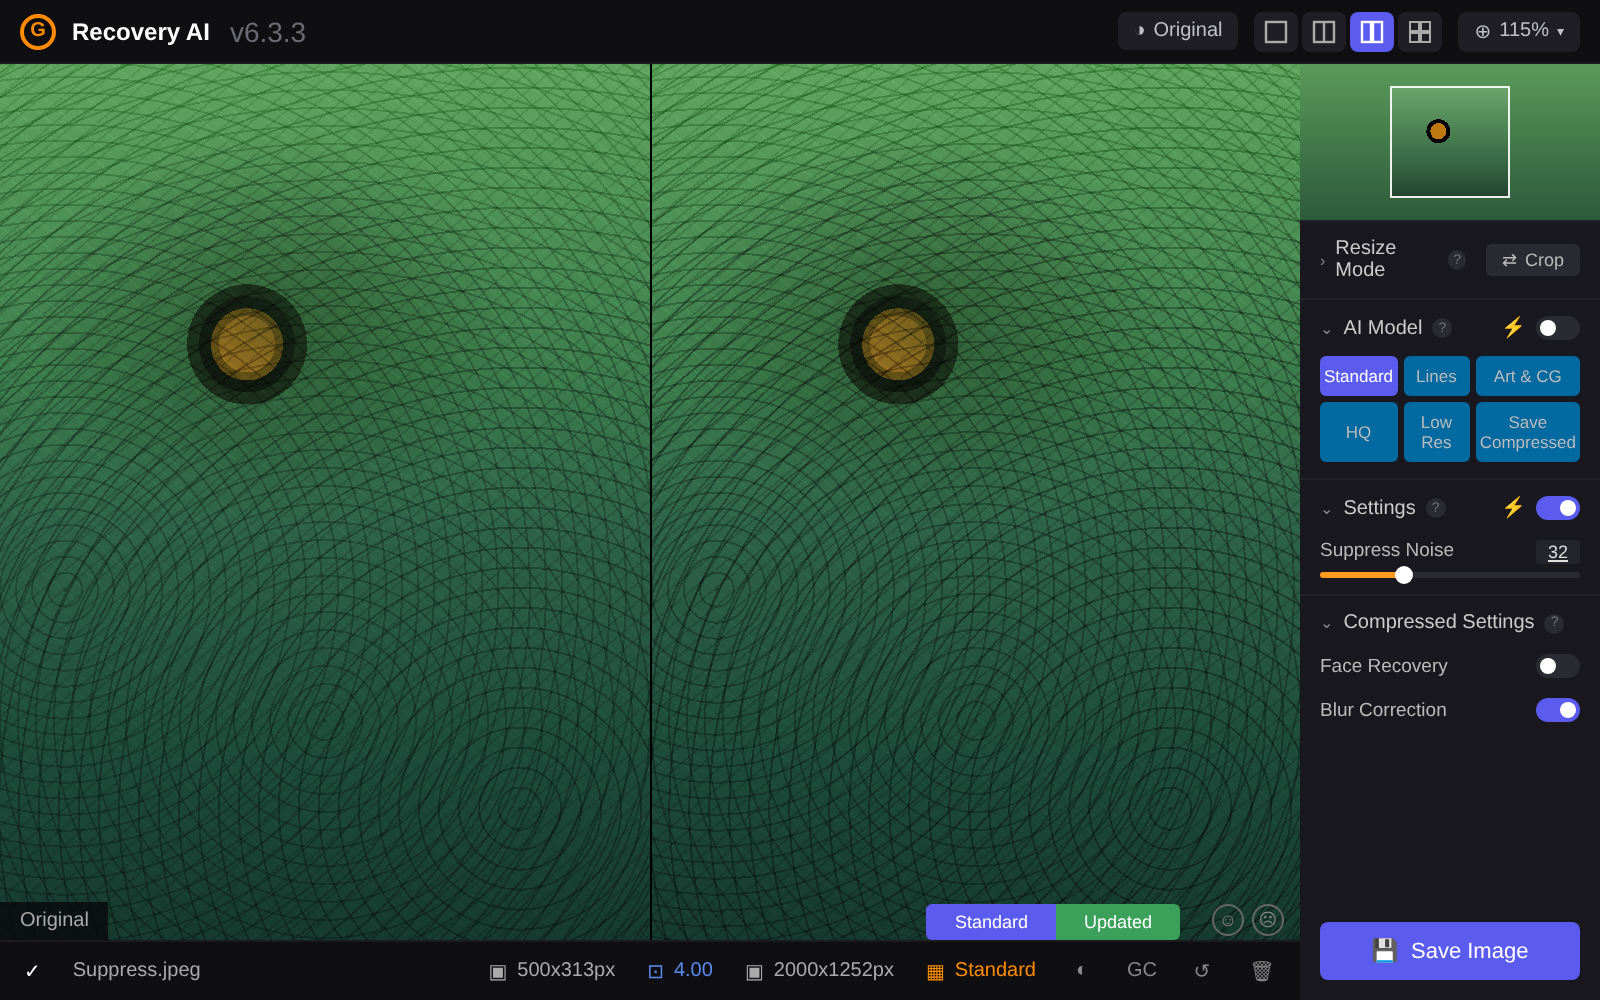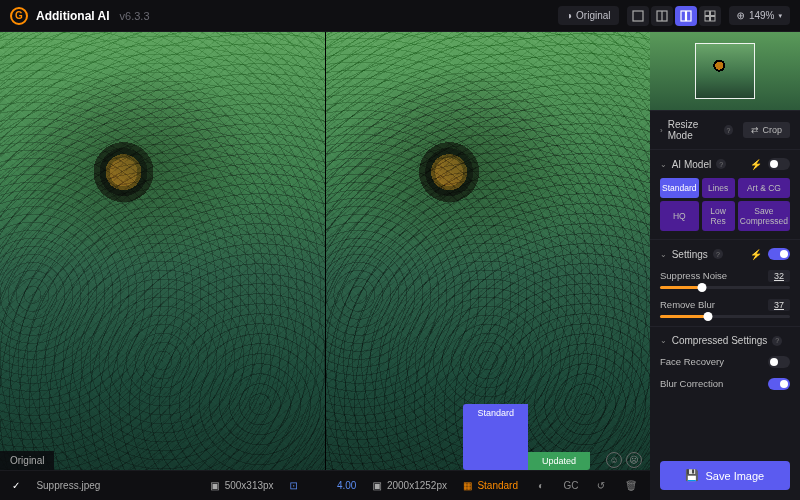--- a/index.html
+++ b/index.html
@@ -1,21 +1,21 @@
 <!DOCTYPE html>
 <html><head>
 <meta charset="utf-8">
 <style>
 * { margin:0; padding:0; box-sizing:border-box; font-family:-apple-system,BlinkMacSystemFont,"Segoe UI",sans-serif; }
 body { background:#0f0f12; color:#d0d0d4; font-size:11px; overflow:hidden; width:800px; height:500px; }
 .app { display:flex; flex-direction:column; width:800px; height:500px; }
 .topbar { height:32px; background:#0f0f12; display:flex; align-items:center; padding:0 10px; gap:8px; border-bottom:1px solid #1a1a1f; }
 .logo { width:18px; height:18px; border:2px solid #ff8c00; border-radius:50%; display:flex; align-items:center; justify-content:center; color:#ff8c00; font-weight:bold; font-size:10px; }
 .title { font-weight:600; font-size:12px; color:#fff; }
-.version { color:#6a6a72; font-size:11px; margin-left:2px; }
+.version { color:#6a6a72; font-size:14px; margin-left:2px; }
 .topbar-spacer { flex:1; }
 .top-btn { background:#1e1e24; border:none; color:#c0c0c8; padding:4px 8px; border-radius:4px; font-size:10px; display:flex; align-items:center; gap:4px; cursor:pointer; }
 .top-btn.icon-only { padding:4px 5px; }
 .top-btn.active { background:#5b5bf0; color:#fff; }
 .view-group { display:flex; gap:2px; }
 .main { flex:1; display:flex; min-height:0; }
 .canvas-area { flex:1; display:flex; flex-direction:column; background:#14141a; position:relative; }
 .compare { flex:1; display:flex; position:relative; background:linear-gradient(180deg,#3a7a3a 0%,#2d5a2d 100%); }
 .pane { flex:1; position:relative; overflow:hidden; }
 .pane + .pane { border-left:1px solid #000; }
@@ -31,72 +31,72 @@
  repeating-radial-gradient(circle at 80% 85%, rgba(0,0,0,0.3) 0 1px, transparent 1px 10px),
  repeating-linear-gradient(40deg, rgba(255,255,255,0.06) 0 1px, transparent 1px 7px),
  repeating-linear-gradient(-40deg, rgba(0,0,0,0.15) 0 1px, transparent 1px 7px);
  mix-blend-mode:overlay; opacity:0.9;
 }
 .pane.sharp .scales { opacity:1; filter:contrast(1.1); }
 .pane-label { position:absolute; bottom:0; left:0; padding:4px 10px; background:rgba(10,10,14,0.85); color:#aaa; font-size:10px; }
 .status-pill { position:absolute; bottom:0; right:60px; display:flex; font-size:9px; border-radius:3px; overflow:hidden; }
 .status-pill span { padding:4px 14px; }
 .status-std { background:#5b5bf0; color:#fff; }
-.status-upd { background:#3aa05a; color:#fff;margin-top:48px; }
+.status-upd { background:#3aa05a; color:#fff; }
 .face-icons { position:absolute; bottom:2px; right:8px; display:flex; gap:4px; }
 .face-icons span { width:16px; height:16px; border:1px solid #666; border-radius:50%; display:flex; align-items:center; justify-content:center; font-size:9px; color:#888; cursor:pointer; }
 .bottombar { height:30px; background:#0f0f12; display:flex; align-items:center; padding:0 12px; gap:16px; border-top:1px solid #1a1a1f; font-size:10px; color:#aaa; }
 .bottombar .spacer { flex:1; }
 .bb-item { display:flex; align-items:center; gap:5px; }
 .check { color:#fff; }
-.scale-num { color:#5b8bf0;margin-left:34px; }
+.scale-num { color:#5b8bf0; }
 .std-badge { color:#ff8c00; }
 .bb-icon { width:14px; height:14px; display:inline-flex; align-items:center; justify-content:center; color:#888; cursor:pointer; }
 .sidebar { width:150px; background:#18181e; display:flex; flex-direction:column; overflow-y:auto; font-size:10px; }
 .preview { height:78px; background:linear-gradient(180deg,#5a9a5a,#2d5a3a); position:relative; display:flex; align-items:center; justify-content:center; }
 .preview-frame { width:60px; height:56px; border:1px solid rgba(255,255,255,0.9); position:relative; }
 .preview-liz { position:absolute; inset:0; background:
  radial-gradient(circle at 40% 40%, #c07810 0 4px, #000 4px 6px, transparent 6px),
  linear-gradient(180deg,#6aa56a 0%,#3d7048 60%,#244530 100%);
 }
 .section { padding:8px 10px; border-top:1px solid #22222a; }
 .sec-head { display:flex; align-items:center; gap:5px; color:#ccc; cursor:pointer; }
 .chev { font-size:8px; color:#888; }
 .help { width:10px; height:10px; border-radius:50%; background:#2a2a32; color:#777; font-size:7px; display:inline-flex; align-items:center; justify-content:center; }
 .sec-head .spacer { flex:1; }
 .crop-btn { background:#2a2a32; padding:3px 8px; border-radius:3px; color:#bbb; font-size:9px; display:flex; gap:4px; align-items:center; cursor:pointer; }
 .model-grid { display:grid; grid-template-columns:repeat(3,1fr); gap:3px; margin-top:8px; }
-.model-btn { background:#4c1d95; border:none; color:#bbb; padding:5px 2px; border-radius:3px; font-size:8.5px; cursor:pointer; text-align:center; }
+.model-btn { background:#0369a1; border:none; color:#bbb; padding:5px 2px; border-radius:3px; font-size:8.5px; cursor:pointer; text-align:center; }
 .model-btn.active { background:#5b5bf0; color:#fff; }
 .toggle { width:26px; height:14px; background:#2a2a32; border-radius:7px; position:relative; cursor:pointer; }
 .toggle.on { background:#5b5bf0; }
 .toggle .knob { width:10px; height:10px; background:#fff; border-radius:50%; position:absolute; top:2px; left:2px; transition:left .1s; }
 .toggle.on .knob { left:14px; }
 .toggle.small { width:22px; height:12px; }
 .toggle.small .knob { width:8px; height:8px; }
 .toggle.small.on .knob { left:12px; }
 .bolt { color:#ffb020; font-size:10px; }
 .slider-row { margin-top:10px; }
 .slider-head { display:flex; justify-content:space-between; color:#bbb; margin-bottom:4px; font-size:9.5px; }
 .slider-val { background:#24242c; padding:1px 6px; border-radius:2px; color:#ddd; font-size:9px;text-decoration:underline; }
 .slider { height:3px; background:#2a2a32; border-radius:2px; position:relative; cursor:pointer; }
 .slider-fill { height:100%; background:#ff9a20; border-radius:2px; position:absolute; left:0; }
 .slider-thumb { width:9px; height:9px; background:#fff; border-radius:50%; position:absolute; top:-3px; transform:translateX(-50%); }
-.setting-row { display:flex; justify-content:space-between; align-items:flex-start; margin-top:10px; color:#bbb; font-size:9.5px; }
+.setting-row { display:flex; justify-content:space-between; align-items:center; margin-top:10px; color:#bbb; font-size:9.5px; }
 .save-wrap { padding:10px; margin-top:auto; }
 .save-btn { width:100%; background:#5b5bf0; color:#fff; border:none; padding:8px; border-radius:4px; font-size:11px; display:flex; align-items:center; justify-content:center; gap:6px; cursor:pointer; }
 svg { display:block; }
 </style>
 </head>
 <body>
 
 <div class="app">
  <div class="topbar">
   <div class="logo">G</div>
-  <span class="title">Additional AI</span>
+  <span class="title">Recovery AI</span>
   <span class="version">v6.3.3</span>
   <div class="topbar-spacer"></div>
   <button class="top-btn">
     <span>◑</span>
     <span>Original</span>
   </button>
   <div class="view-group">
     <button class="top-btn icon-only">
           <svg width="12" height="12" viewBox="0 0 12 12">
             <rect x="1" y="1" width="10" height="10" fill="none" stroke="#aaa" stroke-width="1.2"></rect>
@@ -118,21 +118,21 @@
           <svg width="12" height="12" viewBox="0 0 12 12">
             <rect x="1" y="1" width="4.5" height="4.5" fill="none" stroke="#aaa"></rect>
             <rect x="6.5" y="1" width="4.5" height="4.5" fill="none" stroke="#aaa"></rect>
             <rect x="1" y="6.5" width="4.5" height="4.5" fill="none" stroke="#aaa"></rect>
             <rect x="6.5" y="6.5" width="4.5" height="4.5" fill="none" stroke="#aaa"></rect>
           </svg>
         </button>
   </div>
   <button class="top-btn">
     <span>⊕</span>
-    <span>149%</span>
+    <span>115%</span>
     <span style="font-size:7px">▾</span>
   </button>
  </div>
 
  <div class="main">
   <div class="canvas-area">
    <div class="compare">
     <div class="pane">
       <div class="reptile">
               <div class="skin"></div>
@@ -237,30 +237,20 @@
      <div class="slider-row">
        <div class="slider-head">
               <span>Suppress Noise</span>
               <span class="slider-val">32</span>
             </div>
        <div class="slider">
               <div class="slider-fill" style="width:32%"></div>
               <div class="slider-thumb" style="left:32%"></div>
             </div>
      </div>
-     <div class="slider-row">
-       <div class="slider-head">
-              <span>Remove Blur</span>
-              <span class="slider-val">37</span>
-            </div>
-       <div class="slider">
-              <div class="slider-fill" style="width:37%"></div>
-              <div class="slider-thumb" style="left:37%"></div>
-            </div>
-     </div>
    </div>
 
    <div class="section">
      <div class="sec-head">
        <span class="chev">⌄</span>
        <span>Compressed Settings</span>
        <span class="help">?</span>
      </div>
      <div class="setting-row">
        <span>Face Recovery</span>

